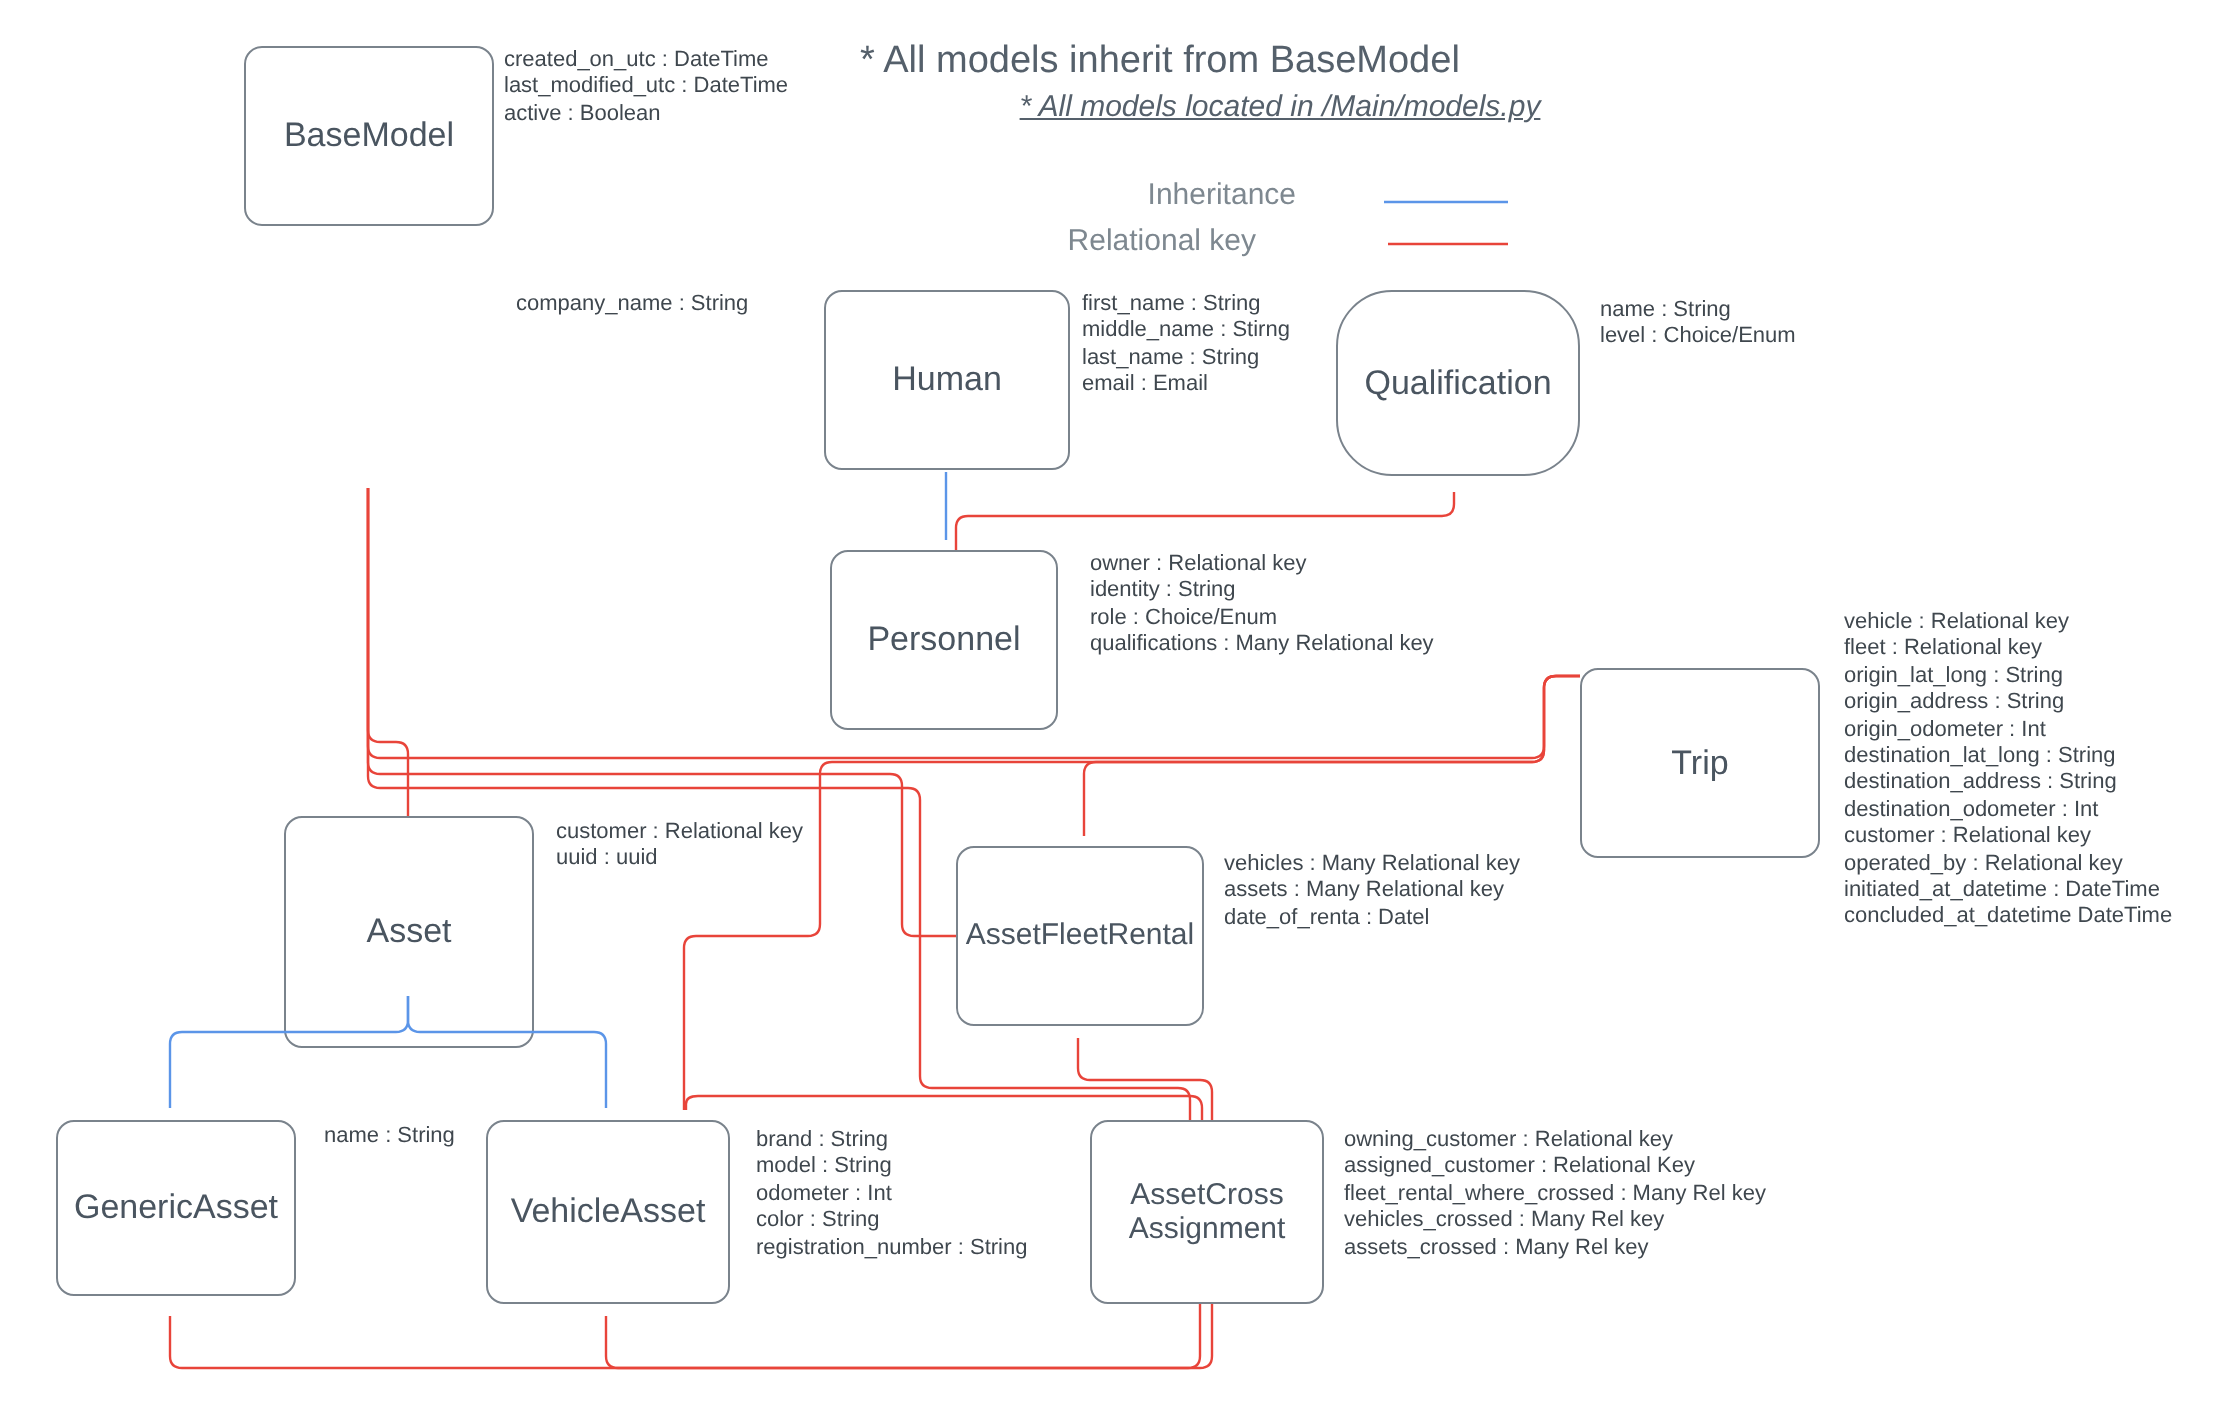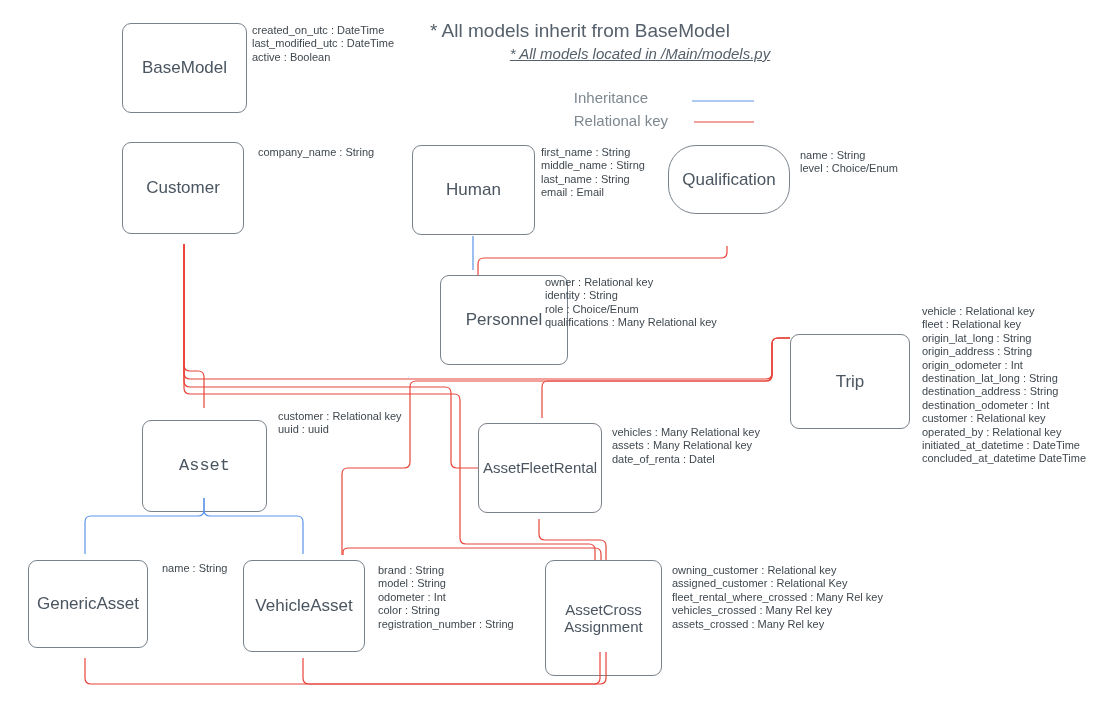--- a/index.html
+++ b/index.html
@@ -23,49 +23,46 @@
 </style>
 </head>
 <body>
 
 <div id="canvas">
 
   <div class="note1">* All models inherit from BaseModel</div>
   <div class="note2">* All models located in /Main/models.py</div>
 
   <div class="legend-label" style="left:480px;top:77px;margin-top:12px;">Inheritance</div>
-  <div class="legend-label" style="left:500px;top:112px;">Relational key</div>
+  <div class="legend-label" style="left:460px;top:112px;">Relational key</div>
 
   <div class="box" style="left:122px;top:23px;width:125px;height:90px;">
     <span class="lbl">BaseModel</span>
   </div>
   <div class="attrs" style="left:252px;top:24px;">created_on_utc : DateTime
 last_modified_utc : DateTime
 active : Boolean</div>
 
-  <div class="box" style="left:122px;top:142px;width:122px;height:92px;">
-    <span class="lbl">Customer</span>
-  </div>
   <div class="attrs" style="left:258px;top:146px;">company_name : String</div>
 
   <div class="box" style="left:412px;top:145px;width:123px;height:90px;">
     <span class="lbl">Human</span>
   </div>
   <div class="attrs" style="left:541px;top:146px;">first_name : String
 middle_name : Stirng
 last_name : String
 email : Email</div>
 
-  <div class="box" style="left:668px;top:145px;width:122px;height:69px;border-radius:28px;">
+  <div class="box" style="left:668px;top:145px;width:122px;height:93px;border-radius:28px;">
     <span class="lbl">Qualification</span>
   </div>
   <div class="attrs" style="left:800px;top:149px;">name : String
 level : Choice/Enum</div>
 
-  <div class="box" style="left:440px;top:275px;width:128px;height:90px;">
+  <div class="box" style="left:415px;top:275px;width:114px;height:90px;">
     <span class="lbl">Personnel</span>
   </div>
   <div class="attrs" style="left:545px;top:276px;">owner : Relational key
 identity : String
 role : Choice/Enum
 qualifications : Many Relational key</div>
 
   <div class="box" style="left:790px;top:290px;width:120px;height:95px;margin-top:44px;">
     <span class="lbl">Trip</span>
   </div>
@@ -75,21 +72,21 @@
 origin_address : String
 origin_odometer : Int
 destination_lat_long : String
 destination_address : String
 destination_odometer : Int
 customer : Relational key
 operated_by : Relational key
 initiated_at_datetime : DateTime
 concluded_at_datetime DateTime</div>
 
-  <div class="box" style="left:142px;top:420px;width:125px;height:92px;font-family:Liberation Mono, monospace;">
+  <div class="box" style="left:142px;top:408px;width:125px;height:116px;">
     <span class="lbl">Asset</span>
   </div>
   <div class="attrs" style="left:278px;top:410px;">customer : Relational key
 uuid : uuid</div>
 
   <div class="box" style="left:478px;top:423px;width:124px;height:90px;">
     <span class="lbl sm">AssetFleetRental</span>
   </div>
   <div class="attrs" style="left:612px;top:426px;">vehicles : Many Relational key
 assets : Many Relational key
@@ -102,21 +99,21 @@
 
   <div class="box" style="left:243px;top:560px;width:122px;height:92px;">
     <span class="lbl">VehicleAsset</span>
   </div>
   <div class="attrs" style="left:378px;top:564px;">brand : String
 model : String
 odometer : Int
 color : String
 registration_number : String</div>
 
-  <div class="box" style="left:545px;top:560px;width:117px;height:116px;">
+  <div class="box" style="left:545px;top:560px;width:117px;height:92px;">
     <span class="lbl sm">AssetCross
 Assignment</span>
   </div>
   <div class="attrs" style="left:672px;top:564px;">owning_customer : Relational key
 assigned_customer : Relational Key
 fleet_rental_where_crossed : Many Rel key
 vehicles_crossed : Many Rel key
 assets_crossed : Many Rel key</div>
 
   <svg class="wires" width="1111" height="704" viewBox="0 0 1111 704">

